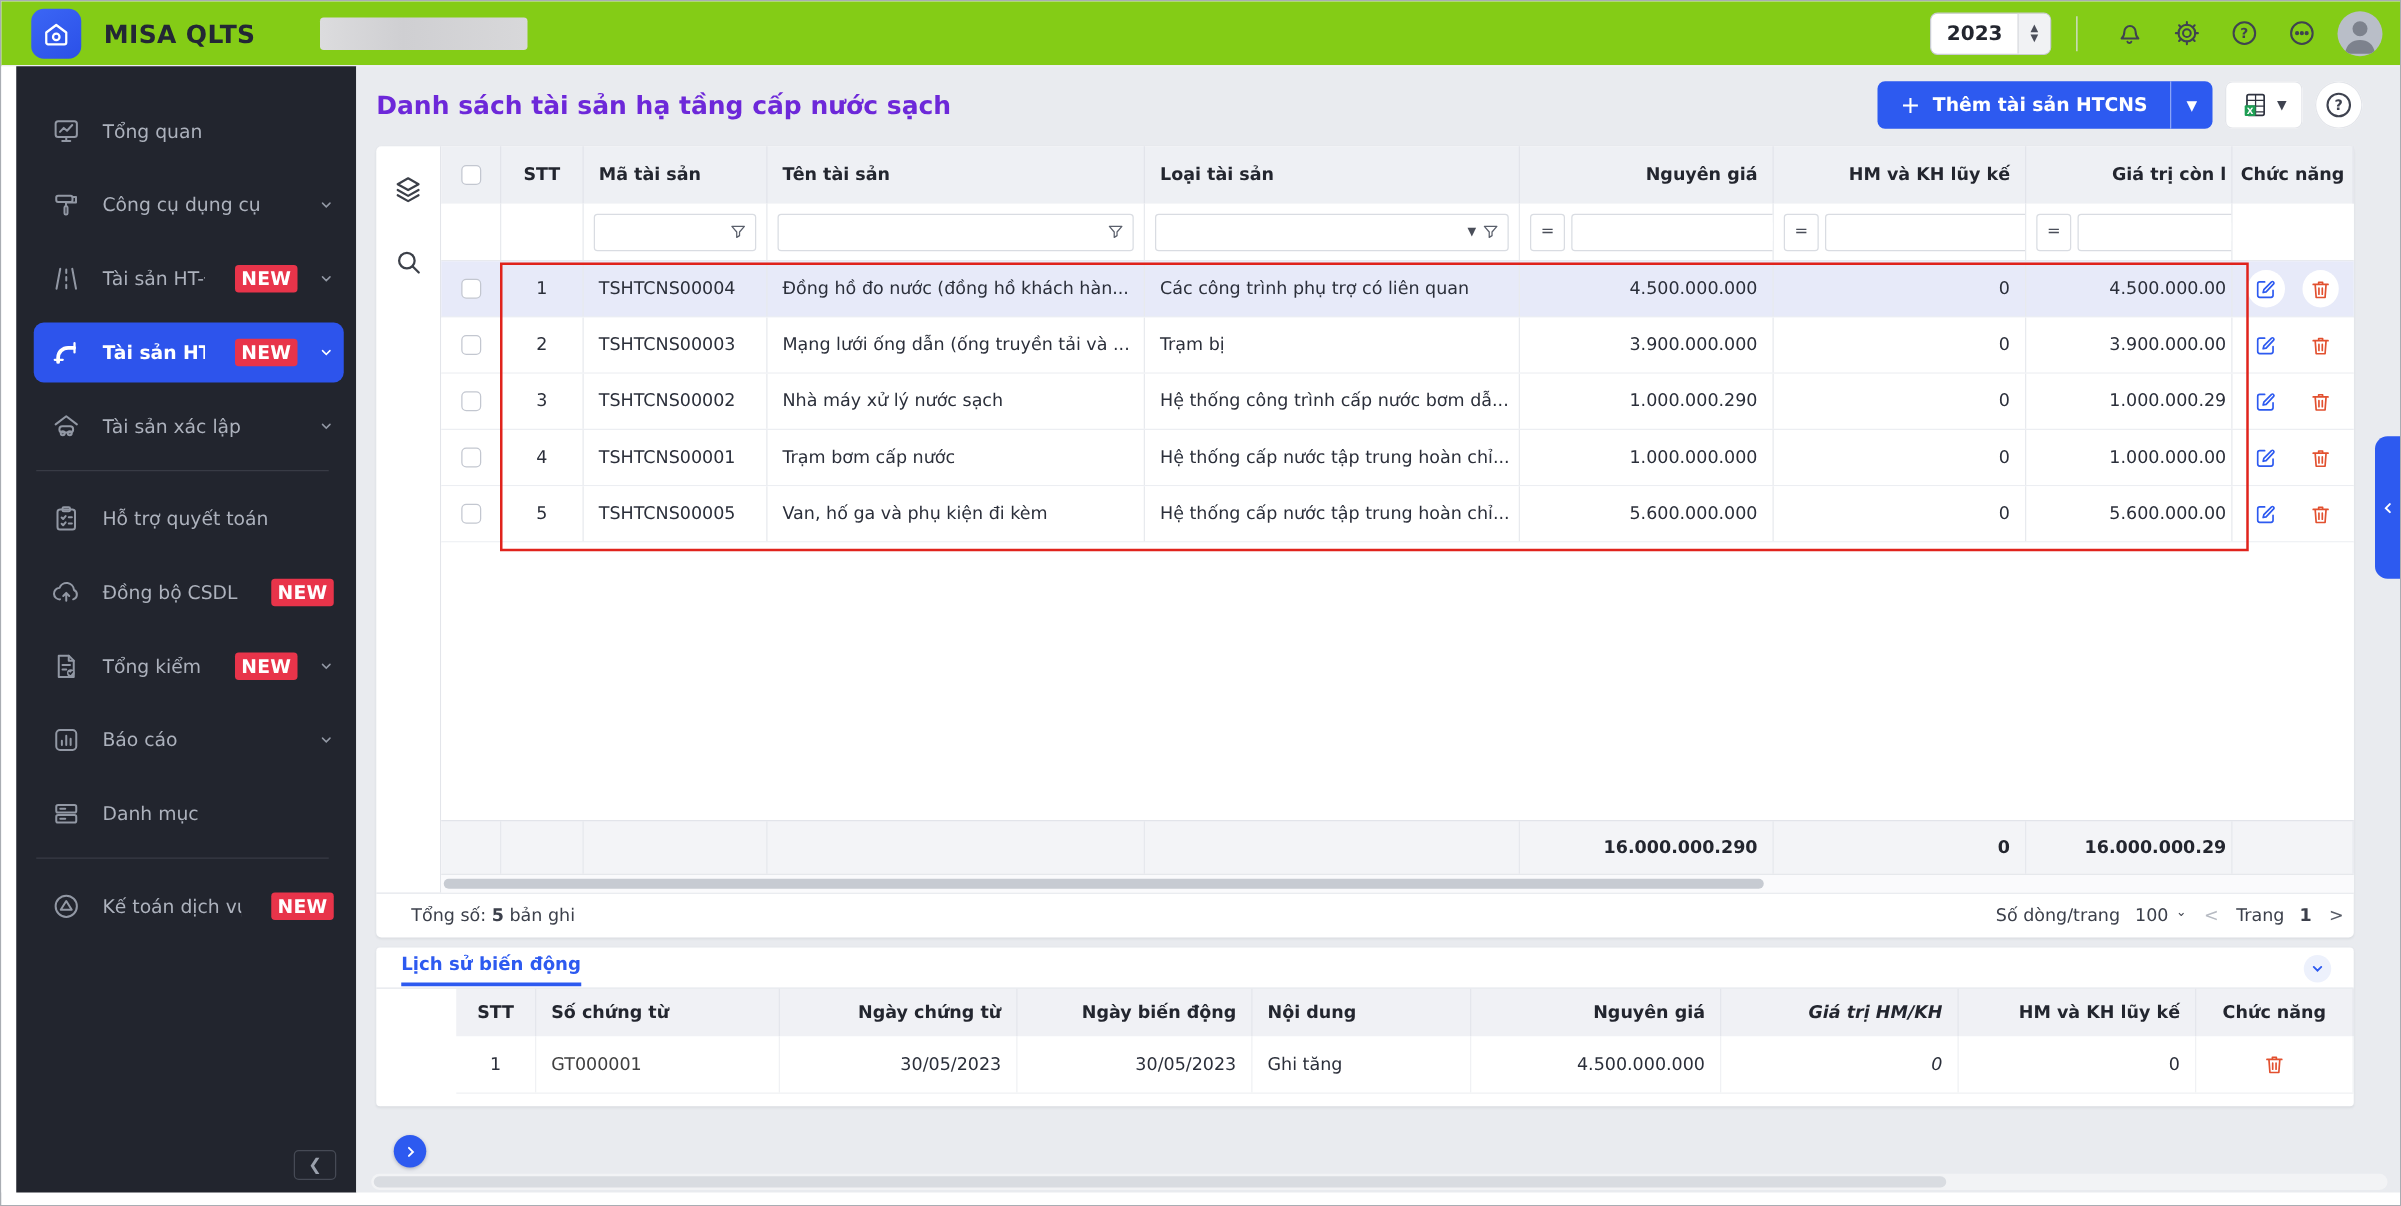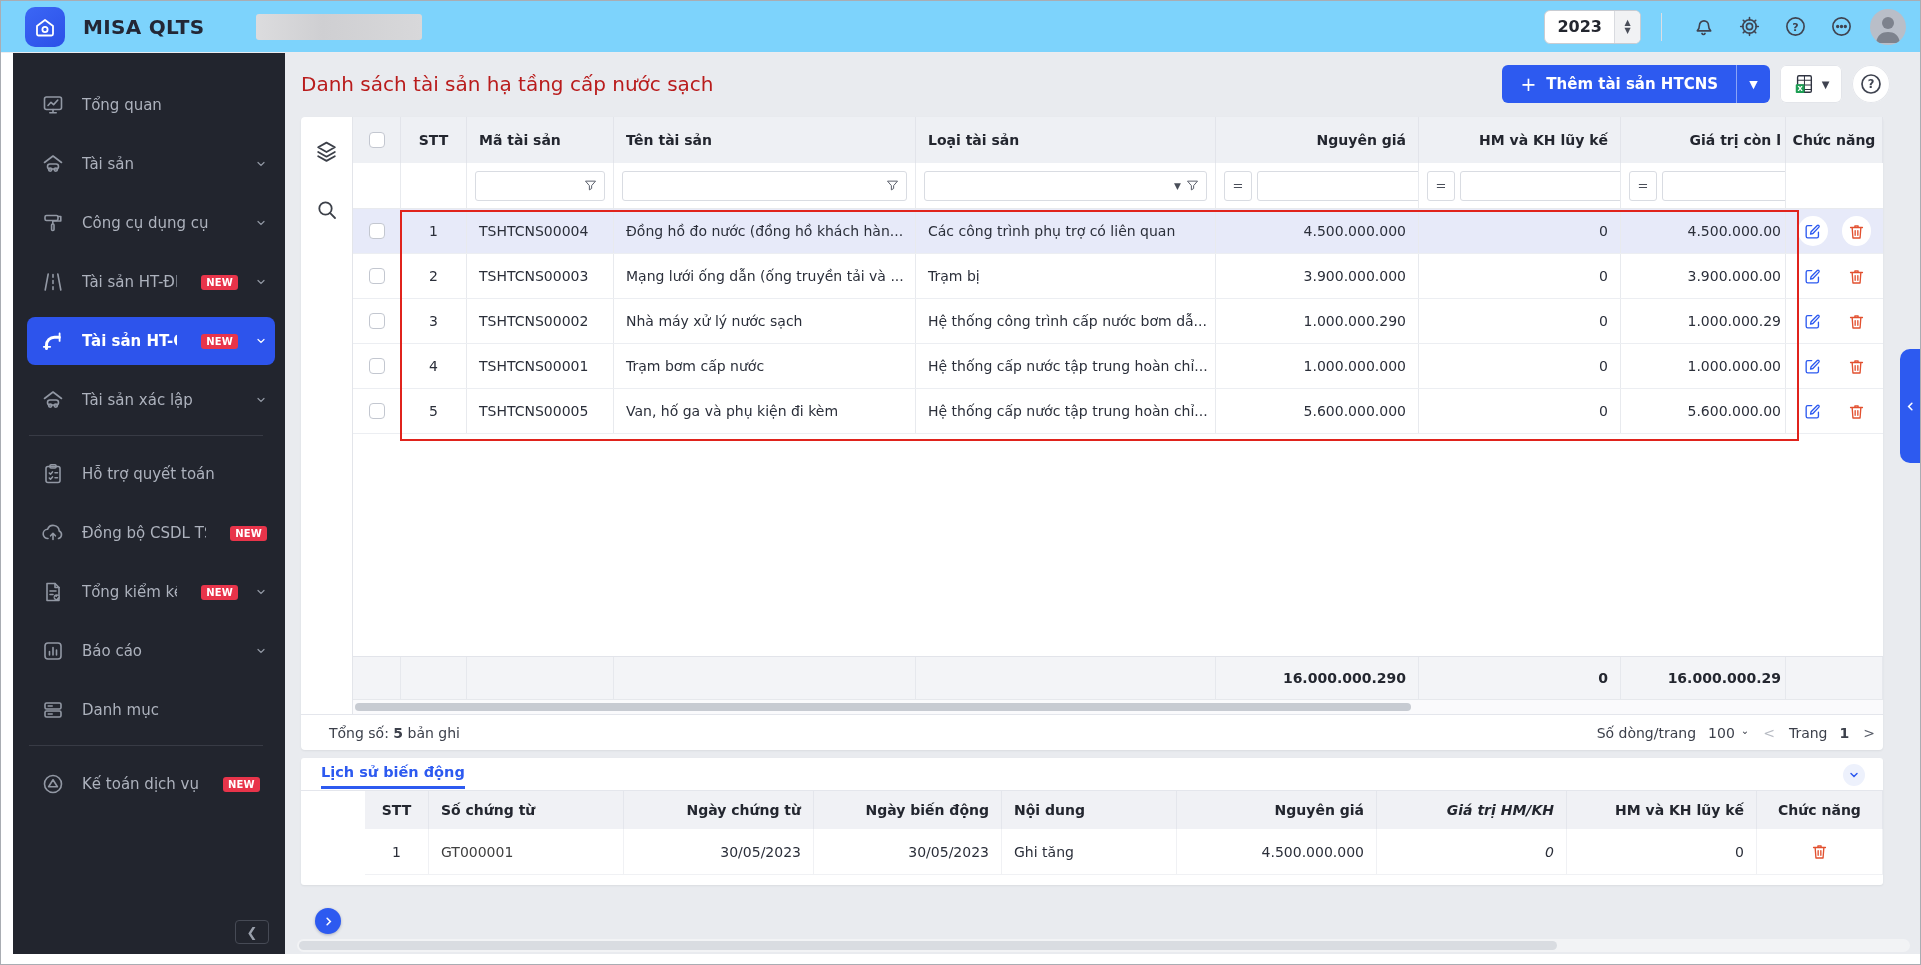--- a/index.html
+++ b/index.html
@@ -1,20 +1,20 @@
 <!DOCTYPE html>
 <html><head>
 <meta charset="utf-8">
 <style>
   * { box-sizing: border-box; margin: 0; padding: 0; }
   html,body { width: 1921px; height: 965px; font-family: "DejaVu Sans","Liberation Sans",sans-serif; background:#fff; }
   .frame { position:relative; width:1921px; height:965px; border:1px solid #a9adb3; background:#fff; overflow:hidden; }
 
   
-  .topbar { height:52px; background:#7dd3fc; display:flex; align-items:center; padding:0 14px 0 24px; border-bottom:1px solid #ececf0; }
+  .topbar { height:52px; background:#84cc16; display:flex; align-items:center; padding:0 14px 0 24px; border-bottom:1px solid #ececf0; }
   .logo { width:40px; height:40px; border-radius:10px; background:linear-gradient(145deg,#3b66f5,#2b50e8); display:flex; align-items:center; justify-content:center; flex:0 0 auto; }
   .brand { font-size:20px; font-weight:bold; color:#232735; margin-left:18px; letter-spacing:.3px; }
   .redacted { width:166px; height:26px; margin-left:52px; border-radius:3px; background:linear-gradient(90deg,#dcdcde,#cfcfd2 40%,#d8d8da); }
   .tb-right { margin-left:auto; display:flex; align-items:center; }
   .year-box { display:flex; align-items:stretch; border:1px solid #c9ccd2; border-radius:6px; overflow:hidden; height:34px; background:#fff; }
   .year-val { padding:0 12px; font-size:16px; font-weight:bold; color:#23262f; display:flex; align-items:center; }
   .year-step { width:26px; background:#f1f2f4; border-left:1px solid #d9dbe0; display:flex; flex-direction:column; align-items:center; justify-content:center; gap:1px; cursor:pointer; }
   .year-step span { font-size:8px; color:#4a4e59; line-height:7px; }
   .tb-divider { width:1px; height:28px; background:#dcdee3; margin:0 18px 0 20px; }
   .tb-icon { width:46px; height:40px; display:flex; align-items:center; justify-content:center; color:#3f4350; cursor:pointer; }
@@ -23,30 +23,30 @@
   
   .body { display:flex; height:901px; background:#fff; padding-left:12px; }
 
   
   .sidebar { position:relative; width:272px; flex:0 0 272px; background:#22252e; height:100%; padding:28px 10px 0 14px; }
   .s-item { height:48px; margin-bottom:11px; padding:0 8px 0 14px; display:flex; align-items:center; gap:17px; border-radius:8px; color:#adb2bd; font-size:15px; cursor:pointer; }
   .s-item svg { color:#9298a4; flex:0 0 auto; }
   .s-item.active { background:#2d54ec; color:#fff; font-weight:bold; }
   .s-item.active svg { color:#fff; }
   .s-label { white-space:nowrap; overflow:hidden; }
-  .badge { background:#e8344a; color:#fff; font-size:10px; font-weight:bold; padding:2px 5px; border-radius:3px; margin-left:7px; letter-spacing:.2px; flex:0 0 auto; }
+  .badge { background:#e8344a; color:#fff; font-size:15px; font-weight:bold; padding:2px 5px; border-radius:3px; margin-left:7px; letter-spacing:.2px; flex:0 0 auto; }
   .s-chev { margin-left:auto; color:#878c98; display:flex; }
   .s-item.active .s-chev { color:#dfe5ff; }
   .s-divider { height:1px; background:#383b45; margin:3px 12px 14px 2px; }
   .collapse-btn { position:absolute; bottom:10px; right:16px; width:34px; height:24px; border:1px solid #464a55; border-radius:4px; color:#9aa0ac; font-size:13px; display:flex; align-items:center; justify-content:center; cursor:pointer; }
 
   
   .main { position:relative; flex:1; background:#e9ebef; height:100%; overflow:hidden; }
   .page-header { height:56px; display:flex; align-items:center; padding:6px 30px 0 16px; }
-  .page-title { font-size:20px; font-weight:normal; color:#b91c1c; }
+  .page-title { font-size:20px; font-weight:bold; color:#6d28d9; }
   .ph-actions { margin-left:auto; display:flex; align-items:center; gap:10px; }
   .btn-add { display:flex; align-items:stretch; height:38px; background:#2d5af0; border-radius:6px; color:#fff; cursor:pointer; overflow:hidden; }
   .btn-add-main { display:flex; align-items:center; gap:10px; padding:0 18px; font-size:15px; font-weight:bold; }
   .btn-add-plus { font-size:19px; font-weight:normal; }
   .btn-add-caret { width:34px; display:flex; align-items:center; justify-content:center; border-left:1px solid rgba(255,255,255,.45); font-size:11px; }
   .btn-excel { height:38px; width:62px; background:#fff; border-radius:6px; display:flex; align-items:center; justify-content:center; gap:7px; cursor:pointer; box-shadow:0 0 0 1px #e3e5ea inset; }
   .btn-excel .caret { font-size:10px; color:#3f4350; }
   .btn-help { width:38px; height:38px; border-radius:50%; background:#fff; display:flex; align-items:center; justify-content:center; cursor:pointer; box-shadow:0 0 0 1px #e3e5ea inset; color:#3f4350; }
 
   
@@ -186,34 +186,20 @@
     <div class="sidebar">
 
       <div class="s-item">
         <svg width="24" height="24" viewBox="0 0 24 24" fill="none" stroke="currentColor" stroke-width="1.6" stroke-linecap="round" stroke-linejoin="round">
           <rect x="3.5" y="4" width="17" height="12.5" rx="2"></rect>
             <path d="M7 12.5l3-3.2 2.6 2.3 4.2-4.6M12 16.5v3.2M8.8 19.7h6.4"></path>
         </svg>
         <span class="s-label">Tổng quan</span>
       </div>
 
-      <div class="s-item">
-        <svg width="24" height="24" viewBox="0 0 24 24" fill="none" stroke="currentColor" stroke-width="1.6" stroke-linecap="round" stroke-linejoin="round">
-          <path d="M3.5 10.5L12 4l8.5 6.5"></path>
-            <rect x="6.5" y="12" width="11" height="5" rx="2.4"></rect>
-          <circle cx="9.2" cy="17.6" r="1.6"></circle>
-            <circle cx="14.8" cy="17.6" r="1.6"></circle>
-        </svg>
-        <span class="s-label">Tài sản</span>
-        <span class="s-chev">
-            <svg width="12" height="12" viewBox="0 0 24 24" fill="none" stroke="currentColor" stroke-width="2.4" stroke-linecap="round">
-              <path d="M6 9l6 6 6-6"></path>
-            </svg>
-          </span>
-      </div>
 
       <div class="s-item">
         <svg width="24" height="24" viewBox="0 0 24 24" fill="none" stroke="currentColor" stroke-width="1.6" stroke-linecap="round" stroke-linejoin="round">
           <rect x="4" y="4.5" width="13" height="5" rx="1.5"></rect>
             <path d="M17 5.5h2.8v4.5H11.8v2.8"></path>
             <rect x="10.6" y="13" width="2.4" height="6.5" rx="1"></rect>
         </svg>
         <span class="s-label">Công cụ dụng cụ</span>
         <span class="s-chev">
             <svg width="12" height="12" viewBox="0 0 24 24" fill="none" stroke="currentColor" stroke-width="2.4" stroke-linecap="round">

